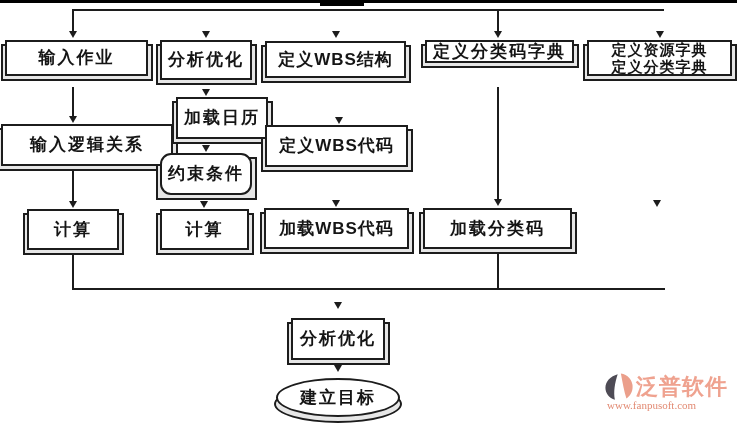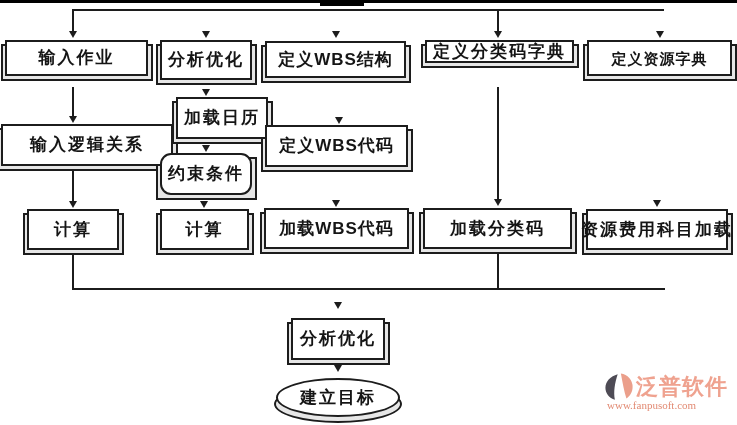--- a/index.html
+++ b/index.html
@@ -103,20 +103,21 @@
     <span class="node-label">分析优化</span>
   </div>
   <div class="node wbs" style="left:265px;top:41px;width:141px;height:37px;text-align:center;">
     <span class="node-label">定义WBS结构</span>
   </div>
   <div class="node" style="left:425px;top:40px;width:149px;height:23px;">
     <span class="node-label">定义分类码字典</span>
   </div>
   <div class="node two-line" style="left:587px;top:40px;width:145px;height:36px;">
     <span class="node-label">定义资源字典</span>
+    <span class="node-label">定义分类字典</span>
   </div>
 
   <div class="node" style="left:1px;top:124px;width:172px;height:42px;">
     <span class="node-label">输入逻辑关系</span>
   </div>
   <div class="node" style="left:160px;top:97px;width:92px;height:42px;margin-left:16px;">
     <span class="node-label">加载日历</span>
   </div>
   <div class="node" style="left:160px;top:153px;width:92px;height:42px;border-radius:11px;">
     <span class="node-label">约束条件</span>
@@ -130,23 +131,20 @@
   </div>
   <div class="node" style="left:160px;top:209px;width:89px;height:41px;">
     <span class="node-label">计算</span>
   </div>
   <div class="node wbs" style="left:264px;top:208px;width:145px;height:41px;">
     <span class="node-label">加载WBS代码</span>
   </div>
   <div class="node" style="left:423px;top:208px;width:149px;height:41px;">
     <span class="node-label">加载分类码</span>
   </div>
-  <div class="node" style="left:586px;top:209px;width:142px;height:41px;">
-    <span class="node-label">资源费用科目加载</span>
-  </div>
 
   <div class="node" style="left:291px;top:310px;width:94px;height:42px;margin-top:8px;">
     <span class="node-label">分析优化</span>
   </div>
   <div class="node ellipse" style="left:276px;top:378px;width:124px;height:39px;">
     <span class="node-label">建立目标</span>
   </div>
 
   <div class="logo">
     <div class="logo-row">

